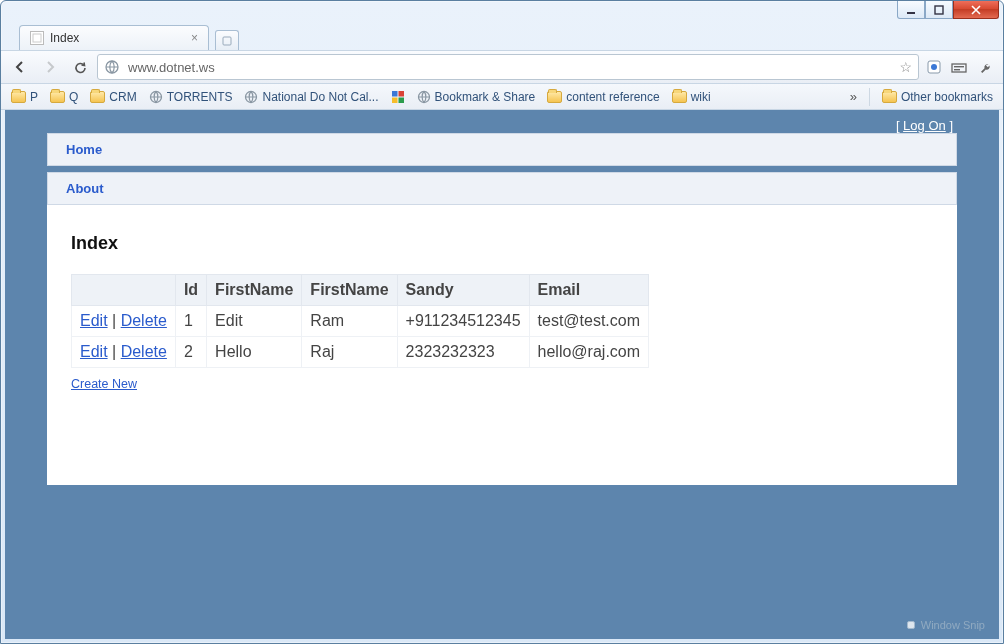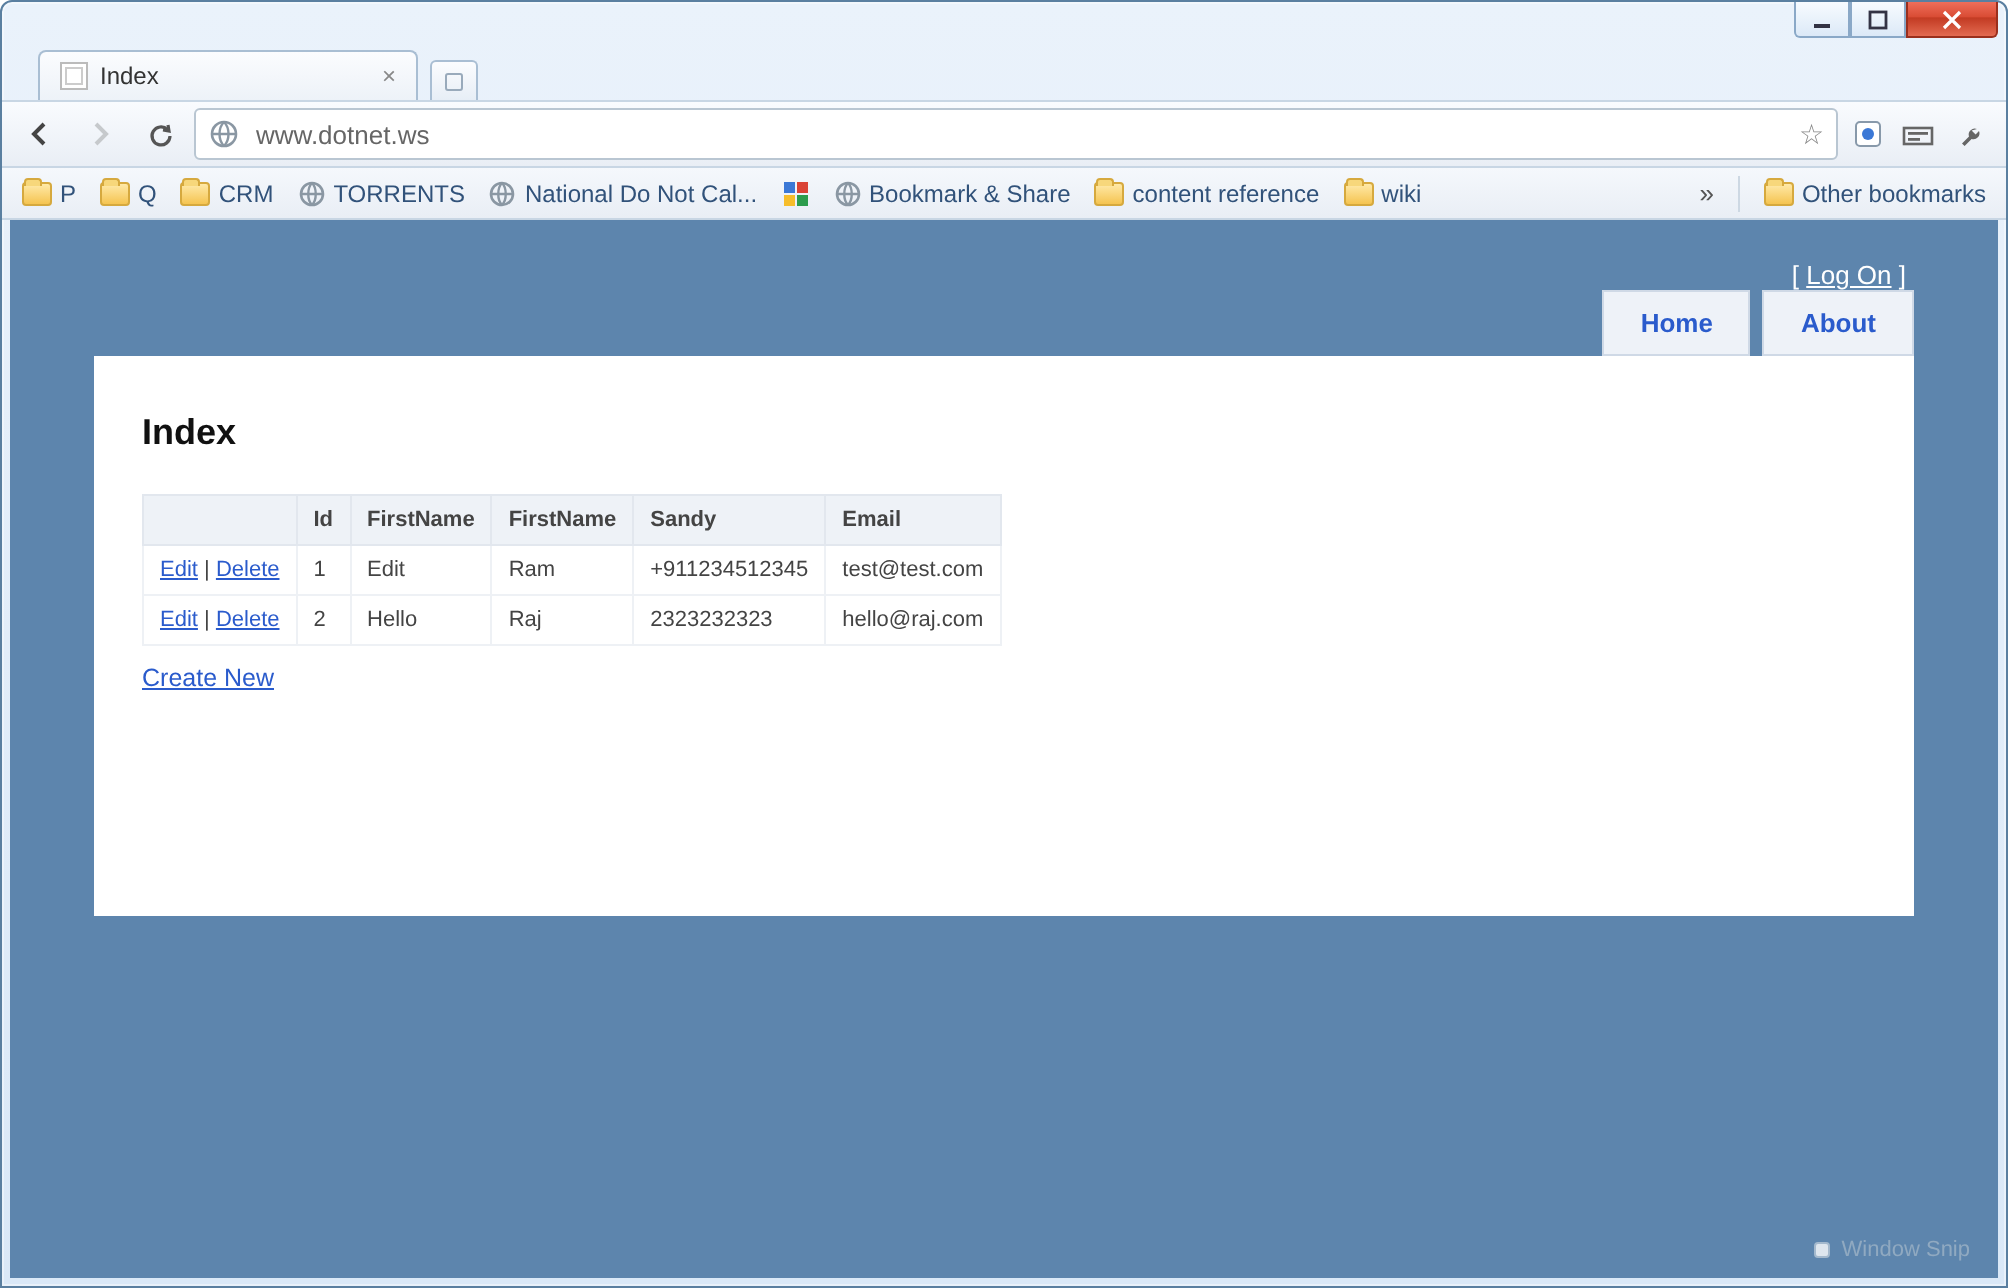--- a/index.html
+++ b/index.html
@@ -118,46 +118,46 @@
   .bmdiv { width:1px; height:18px; background:#cdd8e3; margin:0 4px; }
 
   
   .viewport {
     position:absolute;
     top:109px; 
     left:4px; right:4px; bottom:4px;
     background:#5d85ad;
     overflow:hidden;
   }
-  .vp-inner { padding:12px 42px; position:relative; height:100%; }
+  .vp-inner { padding:0 42px; position:relative; height:100%; }
   .logonbar {
     text-align:right; color:#fff; font-size:13px;
     padding:8px 4px 0 0;
   }
   .logonbar a { color:#fff; text-decoration:underline; }
   .apptitle {
     color:#fff; font-size:30px; font-weight:bold;
     font-family:"Segoe UI","Trebuchet MS",Arial,sans-serif;
     margin:4px 0 18px 0;
   }
   .navtabs {
-    display:flex; justify-content:flex-end; gap:6px;
+    display:flex; justify-content:flex-end; gap:6px;flex-direction:column;
   }
   .navtab {
     background:#eef2f8;
     border:1px solid #cfd9e6;
     color:#2a5bcc; font-weight:bold; font-size:13px;
     padding:8px 18px;
   }
   .panel {
     background:#fff; min-height:280px;
     padding:28px 24px 40px 24px;
   }
   .panel h2 { margin:0 0 20px 0; font-size:18px; font-weight:bold; color:#111; }
-  table.grid { border-collapse:collapse; font-size:11px; color:#444; }
+  table.grid { border-collapse:collapse; font-size:16px; color:#444; }
   table.grid th {
     background:#eef2f7; text-align:left; font-weight:bold;
     padding:6px 8px; border:1px solid #e2e7ee;
   }
   table.grid td {
     padding:6px 8px; border:1px solid #eef1f5;
   }
   table.grid a { color:#2a5bcc; text-decoration:underline; }
   .createlink { display:inline-block; margin-top:9px; color:#2a5bcc; text-decoration:underline; font-size:12.5px; }
 

